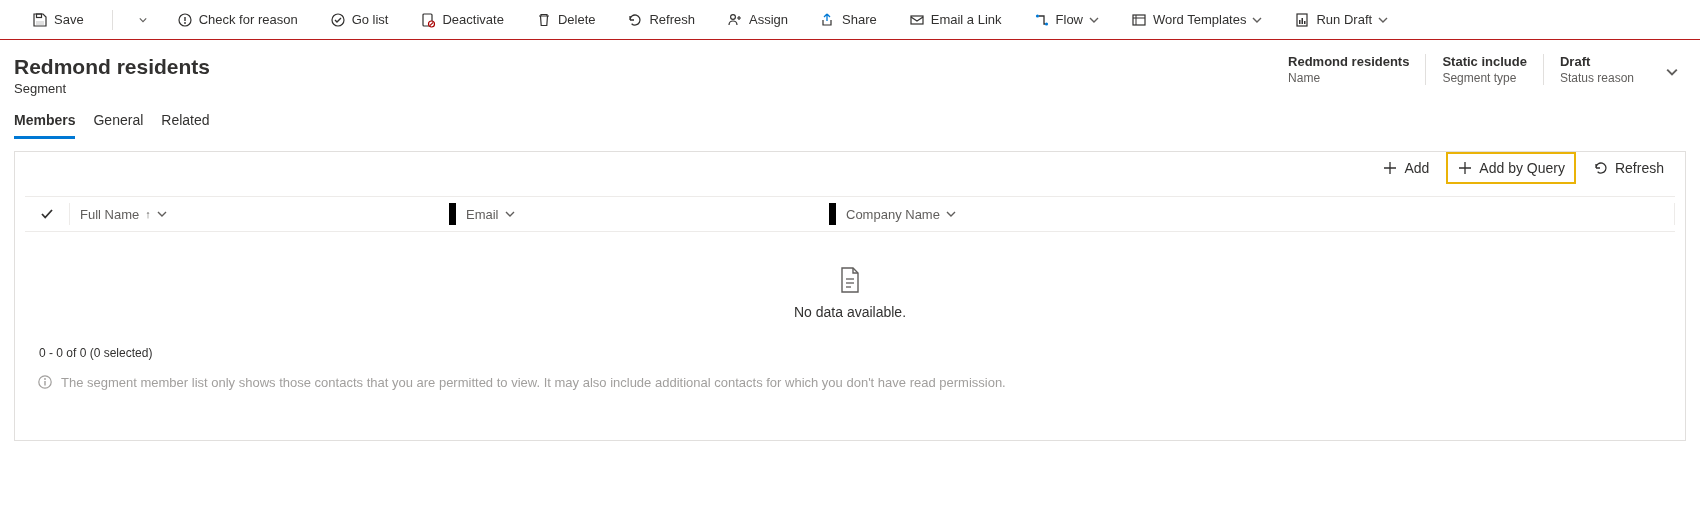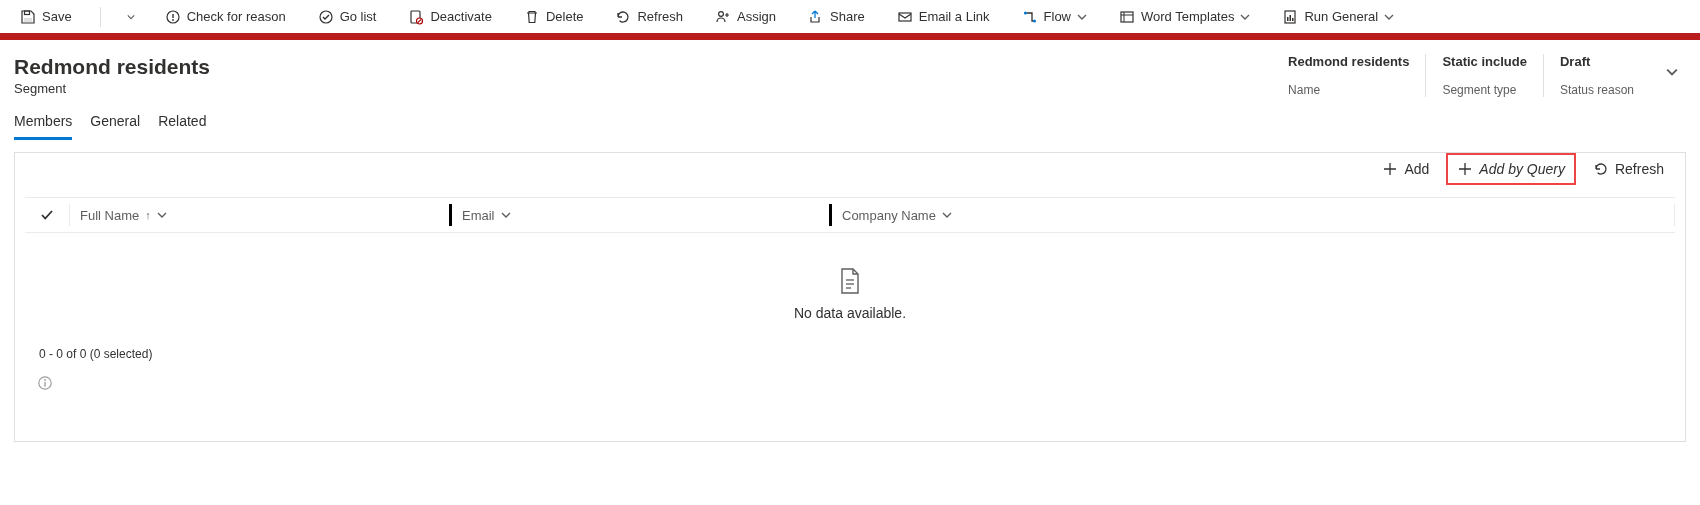--- a/index.html
+++ b/index.html
@@ -11,22 +11,22 @@
     background: #fff;
     width: 1700px;
   }
   svg { display: block; }
 
   
   .command-bar {
     display: flex;
     align-items: center;
     height: 40px;
-    padding: 0 12px;
-    border-bottom: 7px solid #b91c1c;
+    padding: 0 24px;
+    border-bottom: 1px solid #b91c1c;
     gap: 16px;
   }
   .cmd {
     display: flex;
     align-items: center;
     gap: 6px;
     height: 32px;
     padding: 0 8px;
     background: none;
     border: none;
@@ -72,21 +72,21 @@
   }
   .header-field:first-child { border-left: none; }
   .header-field .val {
     font-size: 13px;
     font-weight: 600;
     color: #323130;
   }
   .header-field .lab {
     font-size: 12px;
     color: #605e5c;
-    margin-top: 14px;
+    margin-top: 2px;
   }
   .header-chevron {
     display:flex; align-items:center; justify-content:center;
     width: 28px; height: 28px;
     background:none; border:none; cursor:pointer;
     margin-left: 8px;
     margin-top:4px;
   }
 
   
@@ -96,21 +96,21 @@
     padding: 4px 14px 0 14px;
   }
   .tab {
     background:none; border:none; padding: 6px 0 8px 0;
     font-size: 14px;
     cursor:pointer;
     border-bottom: 3px solid transparent;
     color:#323130;
   }
   .tab.active {
-    font-weight: 400;
+    font-weight: 700;
     border-bottom-color: #0078d4;
   }
 
   
   .panel-wrap { padding: 12px 14px 0 14px; }
   .panel {
     border: 1px solid #e1dfdd;
     min-height: 290px;
     position: relative;
     padding-bottom: 10px;
@@ -125,41 +125,41 @@
   }
   .subcmd {
     display:flex; align-items:center; gap:6px;
     height: 32px;
     padding: 0 10px;
     background:none; border:1px solid transparent;
     font-size: 14px;
     color:#323130;
     cursor:pointer;
   }
-  .subcmd.highlight { border: 2px solid #ef4444; padding: 0 9px; font-style: italic; }
+  .subcmd.highlight { border: 2px solid #eab308; padding: 0 9px; }
   .subcmd .icon { width:16px; height:16px; display:flex; align-items:center; justify-content:center; }
 
   
   .grid-header {
     display:flex;
     align-items:center;
     height: 36px;
     border-top: 1px solid #edebe9;
     border-bottom: 1px solid #edebe9;
     margin: 0 10px;
   }
   .col-check {
     width: 44px;
     display:flex; align-items:center; justify-content:center;
   }
   .col {
     display:flex; align-items:center;
     gap:6px;
     padding-left: 10px;
-    border-left: 3px solid #000000;
+    border-left: 7px solid #000000;
     height: 22px;
     font-size: 13px;
     color:#605e5c;
     cursor:pointer;
   }
   .col.first { border-left: 1px solid #edebe9; }
   .c-fullname { width: 380px; }
   .c-email { width: 380px; }
   .c-phone { width: 310px; }
   .c-company { flex:1; border-right:1px solid #edebe9; }
@@ -324,21 +324,21 @@
 
   <button class="cmd">
     <span class="icon">
       <svg width="16" height="16" viewBox="0 0 16 16">
           <rect x="3" y="2" width="10" height="12" fill="none" stroke="#323130" stroke-width="1.2"></rect>
           <rect x="5" y="8" width="1.5" height="4" fill="#323130"></rect>
           <rect x="7.5" y="6" width="1.5" height="6" fill="#323130"></rect>
           <rect x="10" y="9" width="1.5" height="3" fill="#323130"></rect>
         </svg>
     </span>
-    <span>Run General</span>
+    <span>Run Draft</span>
     <svg width="10" height="10" viewBox="0 0 10 10">
         <path d="M1 3l4 4 4-4" fill="none" stroke="#605e5c" stroke-width="1.4"></path>
       </svg>
   </button>
 </div>
 
 <div class="page-header">
   <div class="page-title-block">
     <h1>Redmond residents</h1>
     <div class="subtitle">Segment</div>
@@ -444,15 +444,16 @@
     <div class="pager">0 - 0 of 0 (0 selected)</div>
 
     <div class="info-note">
       <span class="icon">
         <svg width="16" height="16" viewBox="0 0 16 16">
             <circle cx="8" cy="8" r="6.2" fill="none" stroke="#a19f9d" stroke-width="1.2"></circle>
             <circle cx="8" cy="5" r="0.9" fill="#a19f9d"></circle>
             <line x1="8" y1="7" x2="8" y2="11.5" stroke="#a19f9d" stroke-width="1.4"></line>
           </svg>
       </span>
+      <span>The segment member list only shows those contacts that you are permitted to view. It may also include additional contacts for which you don't have read permission.</span>
     </div>
   </div>
 </div>
 
 </body></html>

